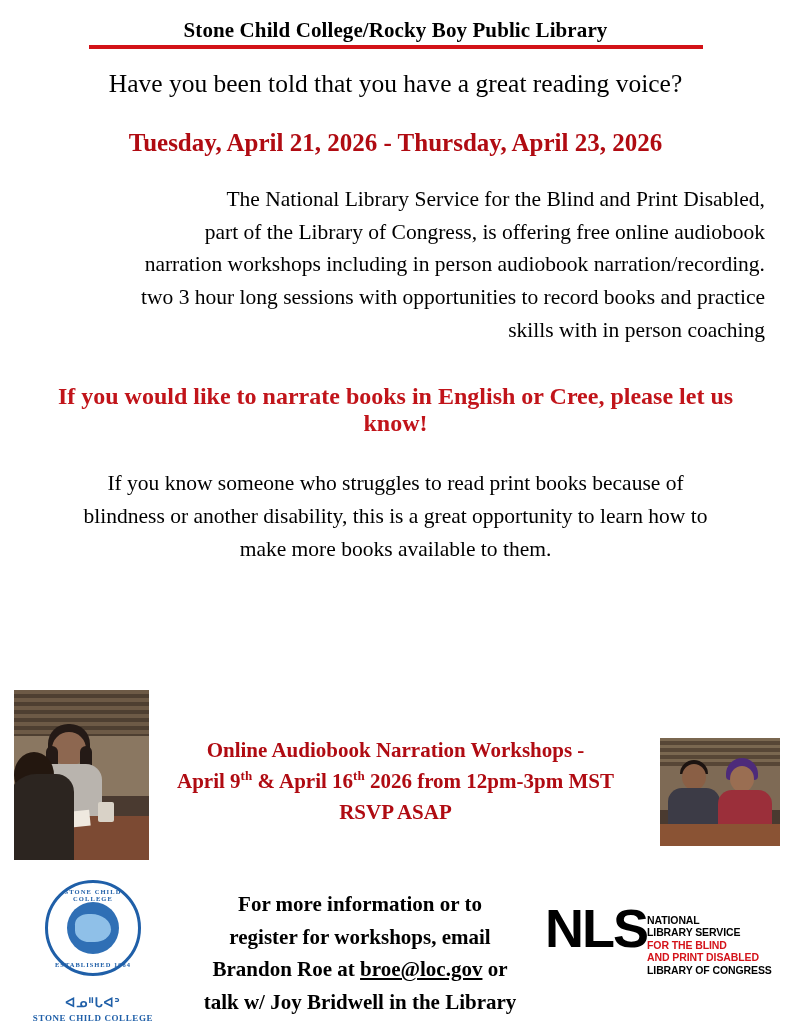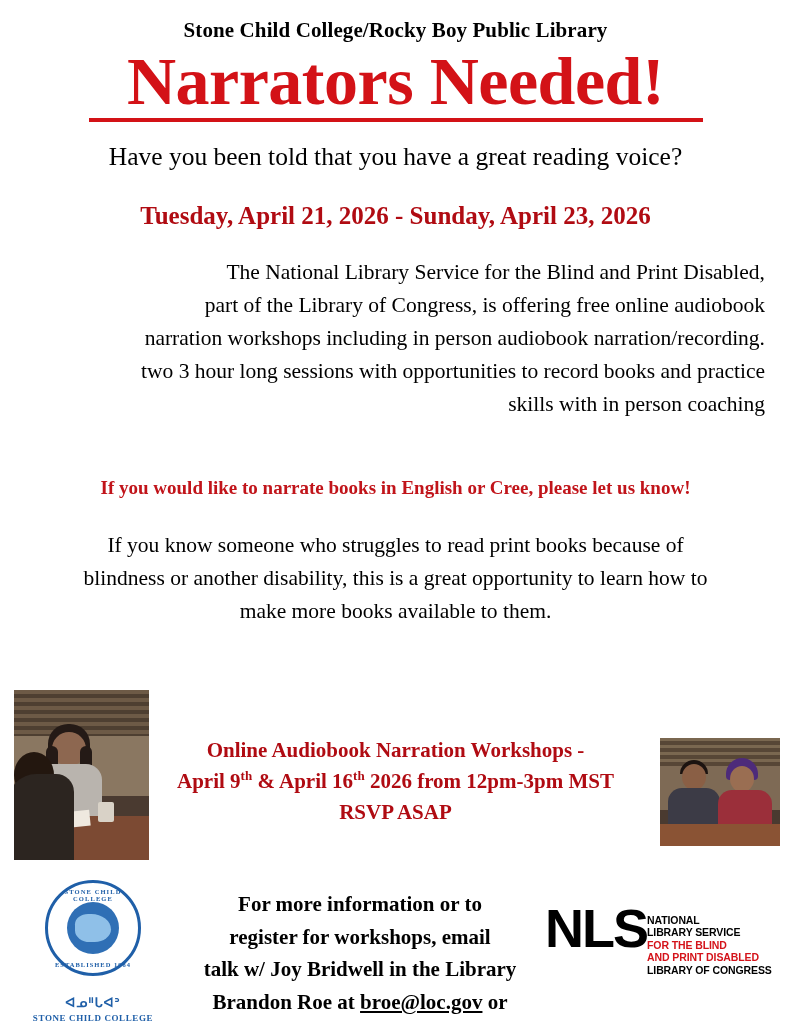--- a/index.html
+++ b/index.html
@@ -67,22 +67,22 @@
     margin: 26px 0 0 0;
   }
   .body-copy div {
     white-space: nowrap;
     text-align: right;
   }
   .cree-line {
     text-align: center;
     color: #c1141a;
     font-weight: bold;
-    font-size: 19px;
-    margin: 57px 0 0 0;
+    font-size: 24px;
+    margin: 36px 0 0 0;
   }
   .closing-copy {
     text-align: center;
     font-size: 21.5px;
     line-height: 1.53;
     margin: 30px 0 8px 0;
   }
   .closing-copy div {
     white-space: nowrap;
   }
@@ -247,28 +247,27 @@
   }
   .nls-words .red { color: #d4131a; }
 </style>
 </head>
 <body>
 
 <div class="flyer">
 
   <div class="org-line">Stone Child College/Rocky Boy Public Library</div>
 
-  <div class="headline">Narrators Needed!</div>
   <div class="headline-underline"></div>
 
   <div class="subhead">
     <div>Have you been told that you have a great reading voice?</div>
   </div>
 
-  <div class="dates">Tuesday, April 21, 2026 - Sunday, April 23, 2026</div>
+  <div class="dates">Tuesday, April 21, 2026 - Thursday, April 23, 2026</div>
 
   <div class="body-copy">
     <div>The National Library Service for the Blind and Print Disabled,</div>
     <div>part of the Library of Congress, is offering free online audiobook</div>
     <div>narration workshops including in person audiobook narration/recording.</div>
     <div>two 3 hour long sessions with opportunities to record books and practice</div>
     <div>skills with in person coaching</div>
   </div>
 
   <div class="cree-line">If you would like to narrate books in English or Cree, please let us know!</div>
@@ -308,22 +307,22 @@
 
   <div class="workshop-block">
     <div>Online Audiobook Narration Workshops -</div>
     <div><span>April 9</span><sup>th</sup><span> &amp; April 16</span><sup>th</sup><span> 2026 from 12pm-3pm MST</span></div>
     <div>RSVP ASAP</div>
   </div>
 
   <div class="footer-text">
     <div>For more information or to</div>
     <div>register for workshops, email</div>
+    <div><span>Brandon Roe at </span><span class="email-link">broe@loc.gov</span><span> or</span></div>
     <div>talk w/ Joy Bridwell in the Library</div>
-    <div><span>Brandon Roe at </span><span class="email-link">broe@loc.gov</span><span> or</span></div>
   </div>
 
   <div class="scc-logo">
     <div class="scc-seal">
       <div class="ring-top">STONE CHILD COLLEGE</div>
       <div class="globe"></div>
       <div class="ring-bottom">ESTABLISHED 1984</div>
     </div>
     <div class="scc-syllabics">ᐊᓄᐦᒐᐊᐣ</div>
     <div class="scc-name">STONE CHILD COLLEGE</div>

